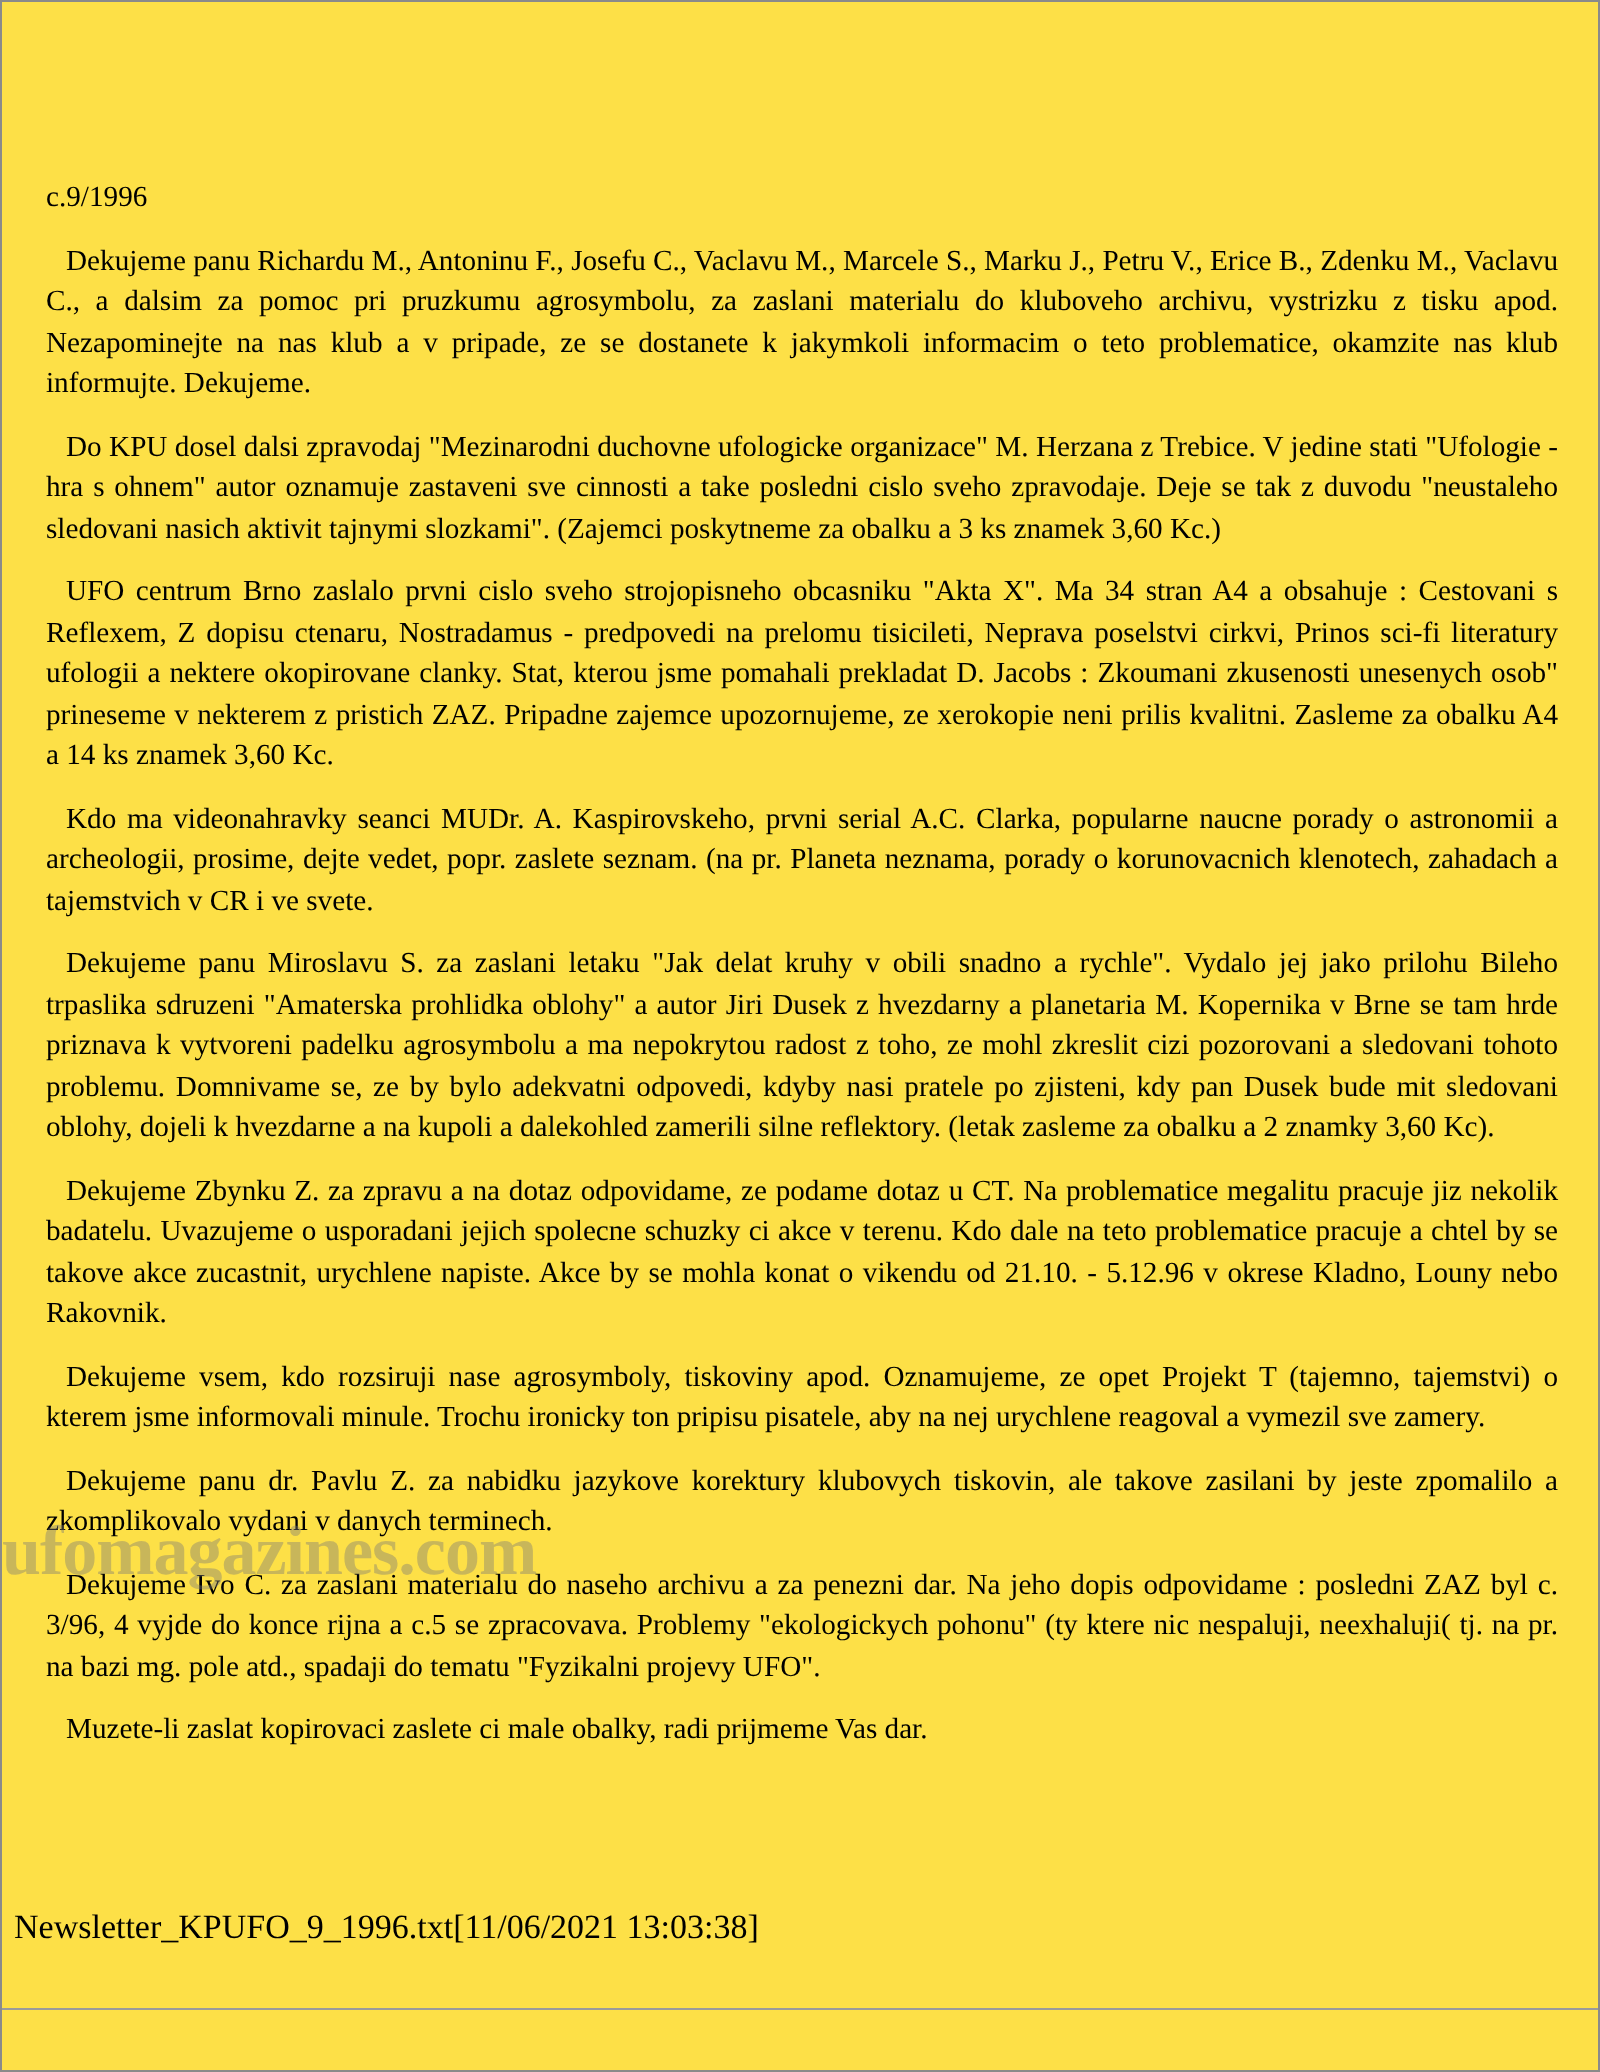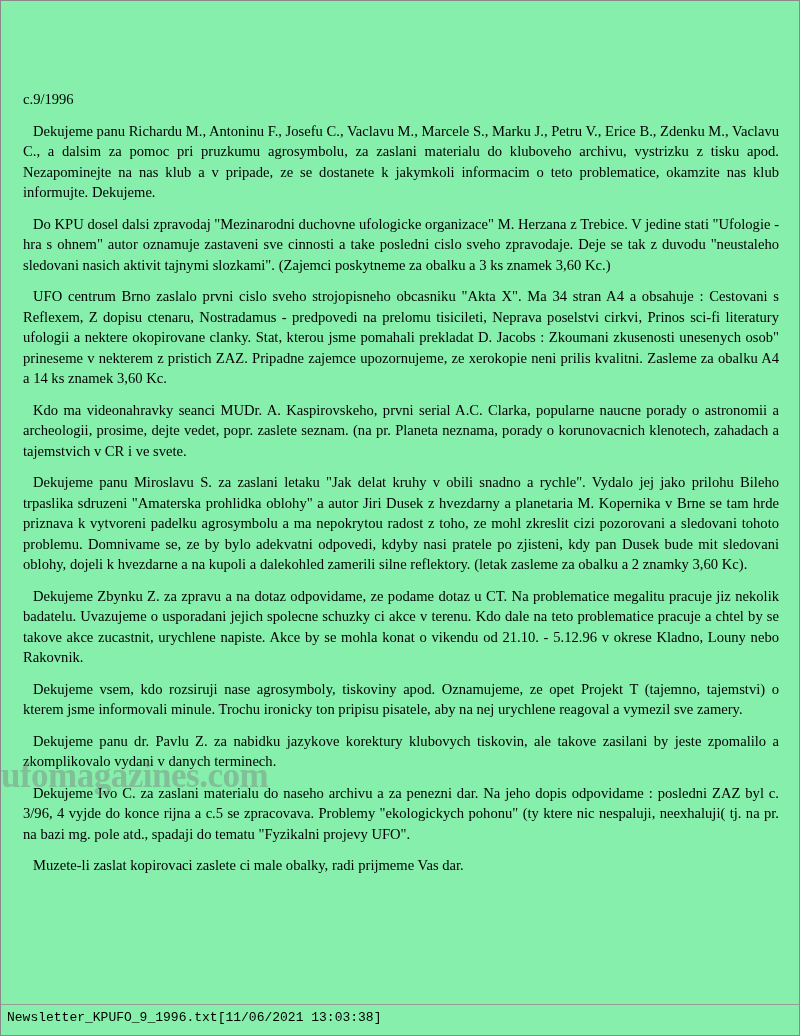--- a/index.html
+++ b/index.html
@@ -10,21 +10,21 @@
   body {
     width: 800px;
     height: 1036px;
     font-family: "Liberation Serif", serif;
     -webkit-font-smoothing: antialiased;
   }
   .page {
     position: relative;
     width: 800px;
     height: 1036px;
-    background: #86efac;
+    background: #fde047;
     border: 1px solid #8a8a8a;
     box-sizing: border-box;
     overflow: hidden;
   }
   .content {
     position: absolute;
     left: 22px;
     top: 88px;
     width: 756px;
     font-size: 14.6px;
@@ -57,23 +57,23 @@
     position: absolute;
     left: 0;
     top: 1003px;
     width: 800px;
     height: 1px;
     background: #9a9a9a;
   }
   .footer {
     position: absolute;
     left: 6px;
-    top: 1009px;
-    font-family: Liberation Mono, monospace;
-    font-size: 13px;
+    top: 953px;
+    font-family: Liberation Serif, serif;
+    font-size: 17px;
     color: #000000;
   }
 </style>
 </head>
 <body>
 
 <div class="page">
 
   <div class="content">
     <p class="noindent">c.9/1996</p>

